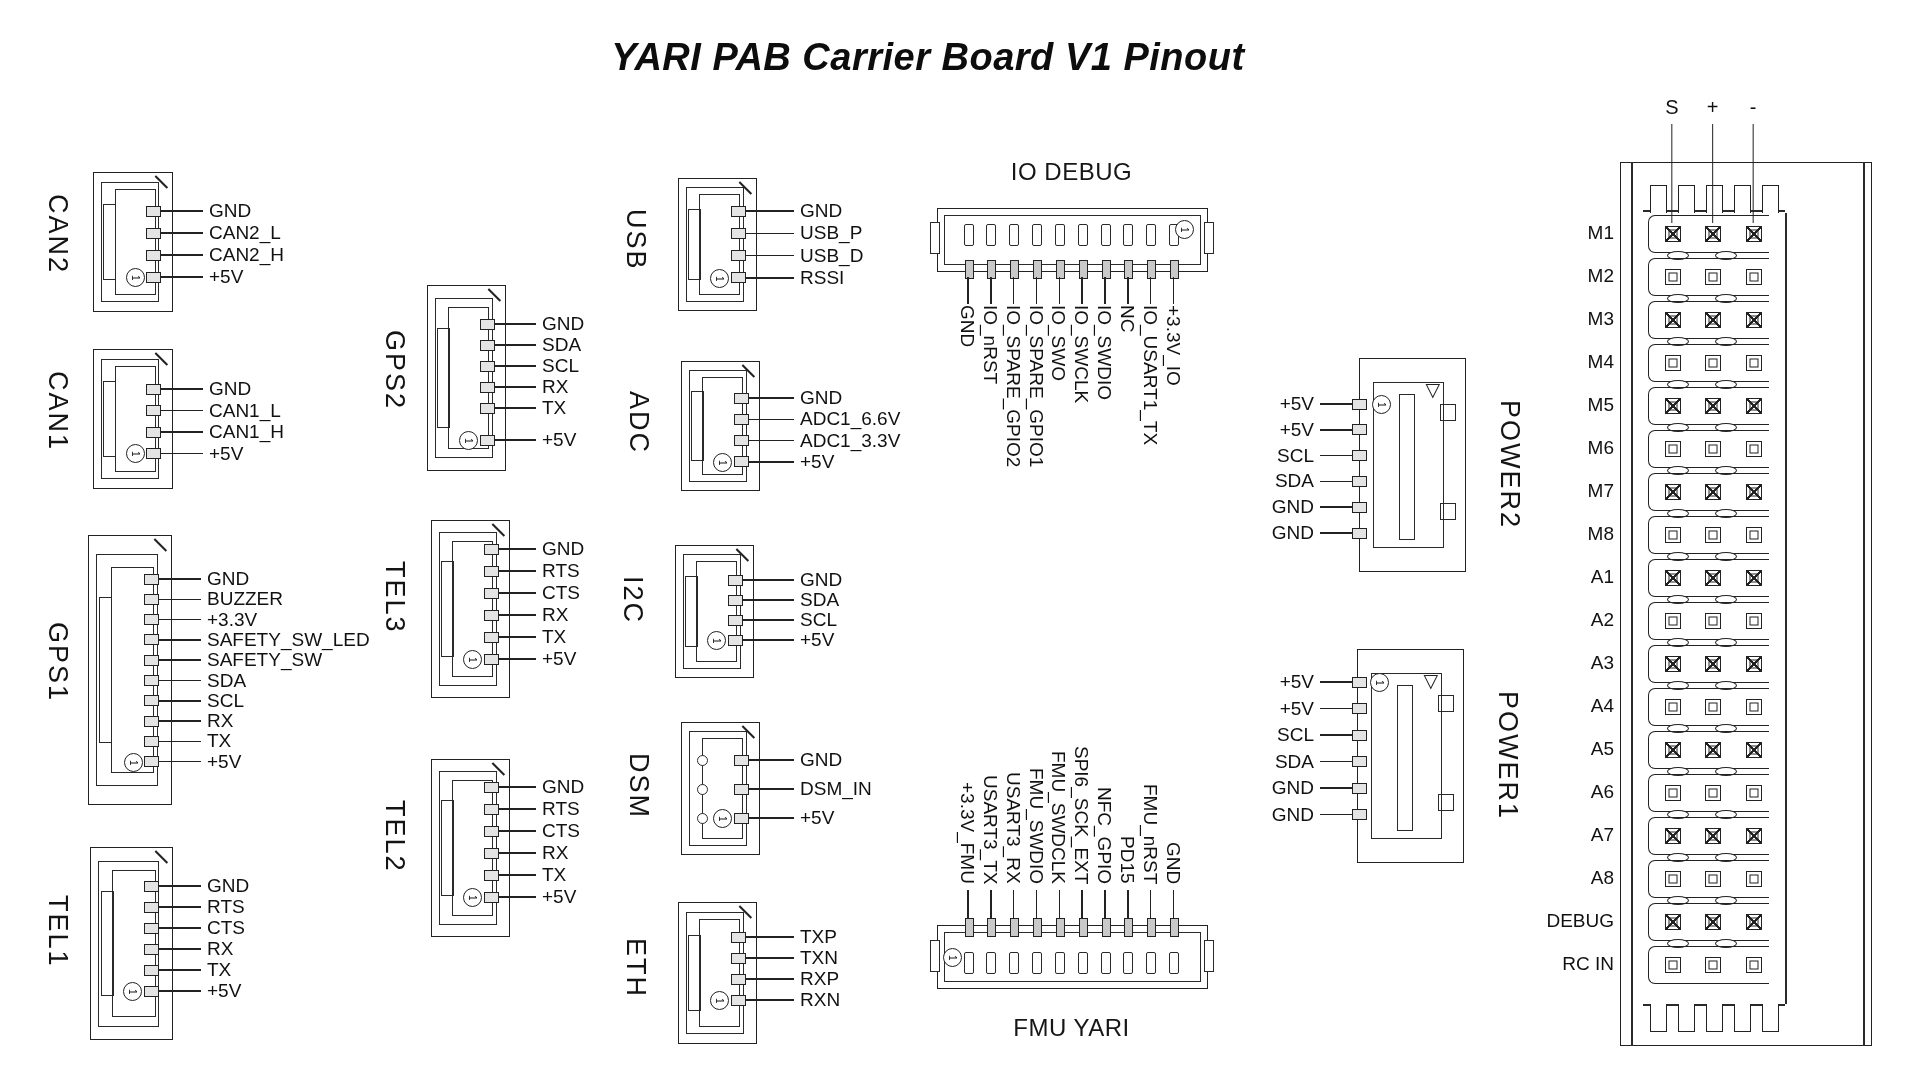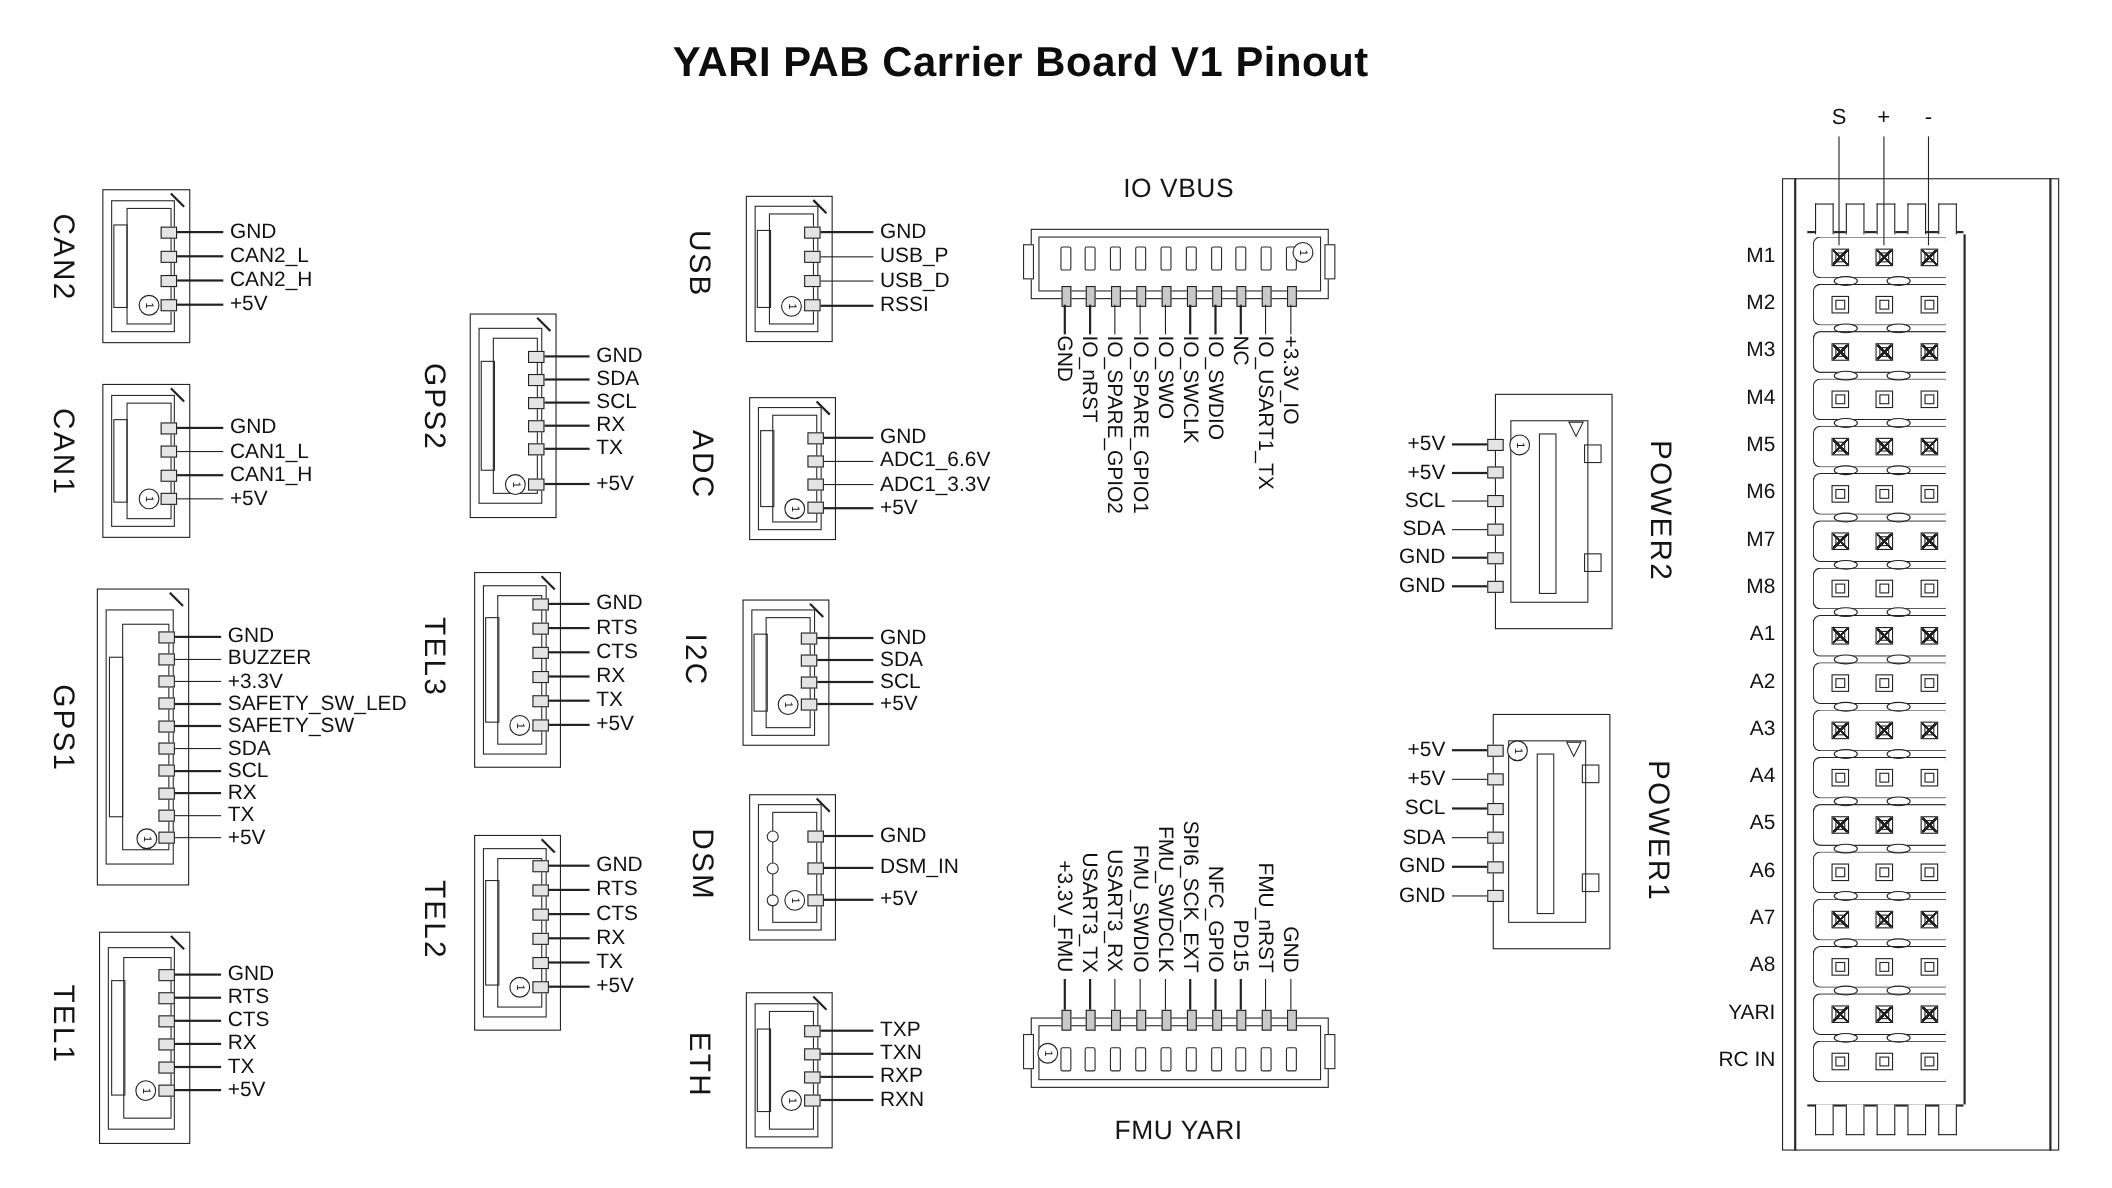--- a/index.html
+++ b/index.html
@@ -1,20 +1,20 @@
 <!DOCTYPE html>
 <html><head>
 <meta charset="utf-8">
 <style>
   html,body{margin:0;padding:0;}
   body{width:1920px;height:1080px;background:#ffffff;position:relative;overflow:hidden;
        font-family:"Liberation Sans","DejaVu Sans",sans-serif;color:#111;}
   
   .title{position:absolute;left:528px;top:36px;width:800px;text-align:center;
-         font-size:38px;font-weight:bold;letter-spacing:0.5px;color:#0d0d0d;}
+         font-size:38px;font-weight:bold;letter-spacing:0.5px;color:#0d0d0d;font-style:italic;}
   .subtitle{position:absolute;text-align:center;font-size:24px;color:#161616;letter-spacing:0.5px;}
   
   .conn{position:absolute;}
   .conn .outer{position:absolute;inset:0;border:1.8px solid #222;background:#fff;}
   .conn .shroud{position:absolute;left:10%;top:7%;bottom:7%;right:17%;border:1.5px solid #2a2a2a;}
   .conn .housing{position:absolute;left:27%;top:12%;bottom:12%;right:21%;border:1.5px solid #2a2a2a;}
   .conn .latch{position:absolute;left:13%;top:23%;bottom:23%;width:13%;border:1.3px solid #2a2a2a;}
   .conn .notch{position:absolute;right:3px;top:9px;width:17px;height:1.6px;background:#222;transform:rotate(45deg);}
   
   .pins{position:absolute;}
@@ -543,21 +543,21 @@
       <span class="plabel">RXP</span>
     </div>
     <div class="pinrow" style="top: 63px;">
       <span class="stub"></span>
       <span class="lline"></span>
       <span class="plabel">RXN</span>
     </div>
   </div>
 <div class="p1" style="left:710px;top:991px;">1</div>
 
-<div class="subtitle" style="left:937px;top:158px;width:269px;">IO VBUS</div>
+<div class="subtitle" style="left:937px;top:158px;width:269px;">IO DEBUG</div>
 <div class="dbgbox" style="left:937px;top:208px;width:269px;height:62px;">
   <div class="inner"></div>
 </div>
 <div class="dbgtab" style="left:930px;top:222px;"></div>
 <div class="dbgtab" style="left:1204px;top:222px;"></div>
 <div class="p1" style="left:1175px;top:220px;">1</div>
 <div class="dbgpins" style="left:962px;top:208px;">
 
 <div class="dbgitem io-item" style="left: 0px;">
       <span class="slot"></span>
@@ -1000,21 +1000,21 @@
         <i></i>
         <i></i>
       </span>
       <span class="sblock">
         <i class="spin c1"></i>
         <i class="spin c2"></i>
         <i class="spin c3"></i>
       </span>
     </div>
     <div class="srow" style="top: 688px;">
-      <span class="srow-label">YARI</span>
+      <span class="srow-label">DEBUG</span>
       <span class="sep">
         <i></i>
         <i></i>
       </span>
       <span class="sblock">
         <i class="spin c1"></i>
         <i class="spin c2"></i>
         <i class="spin c3"></i>
       </span>
     </div>

